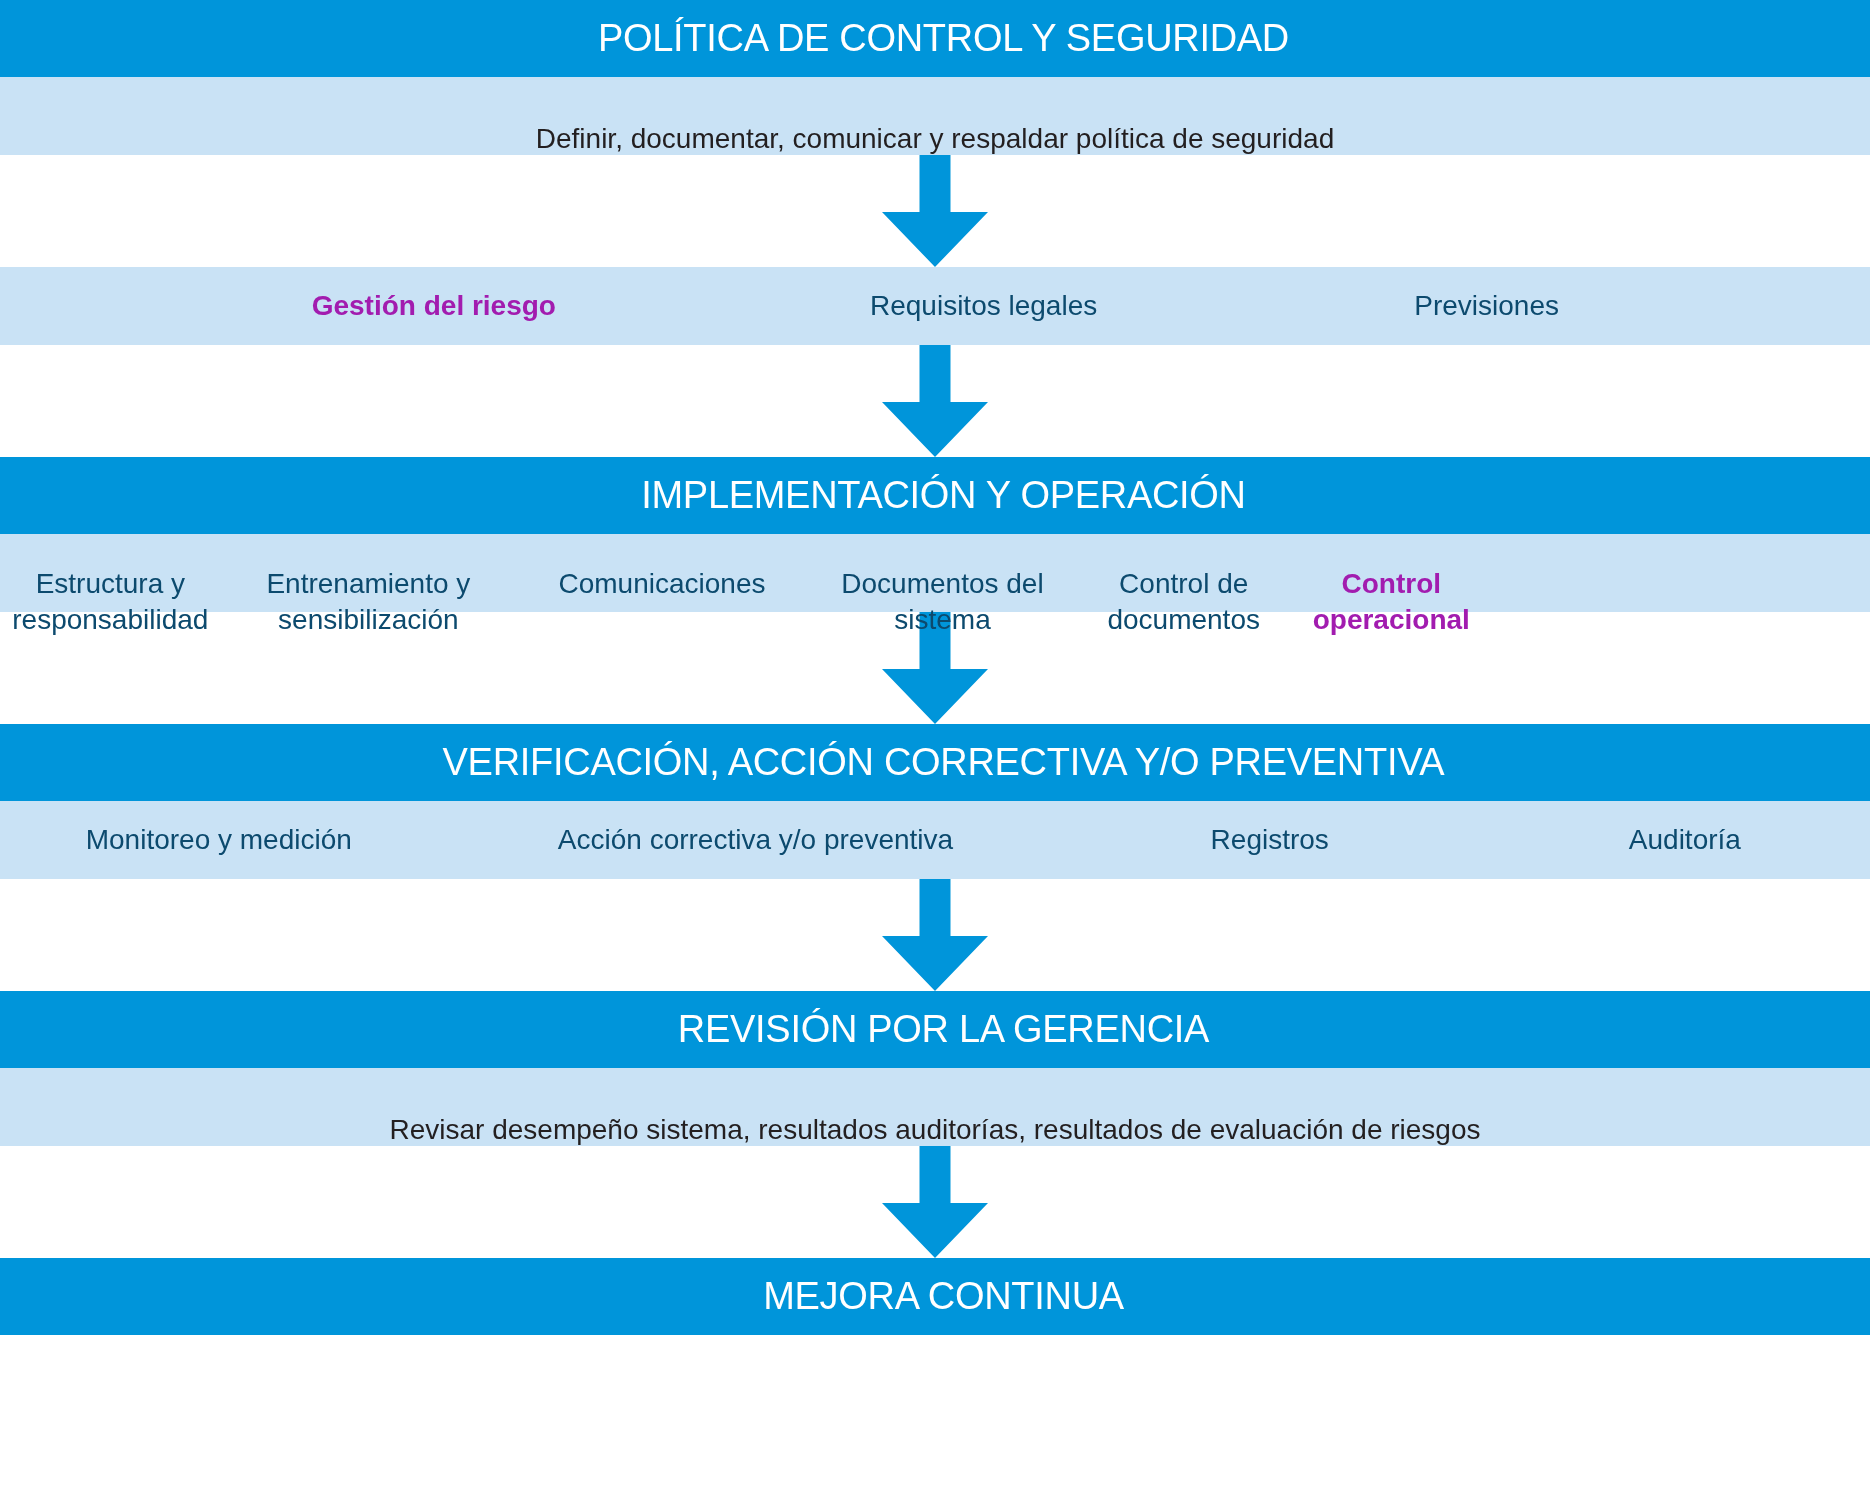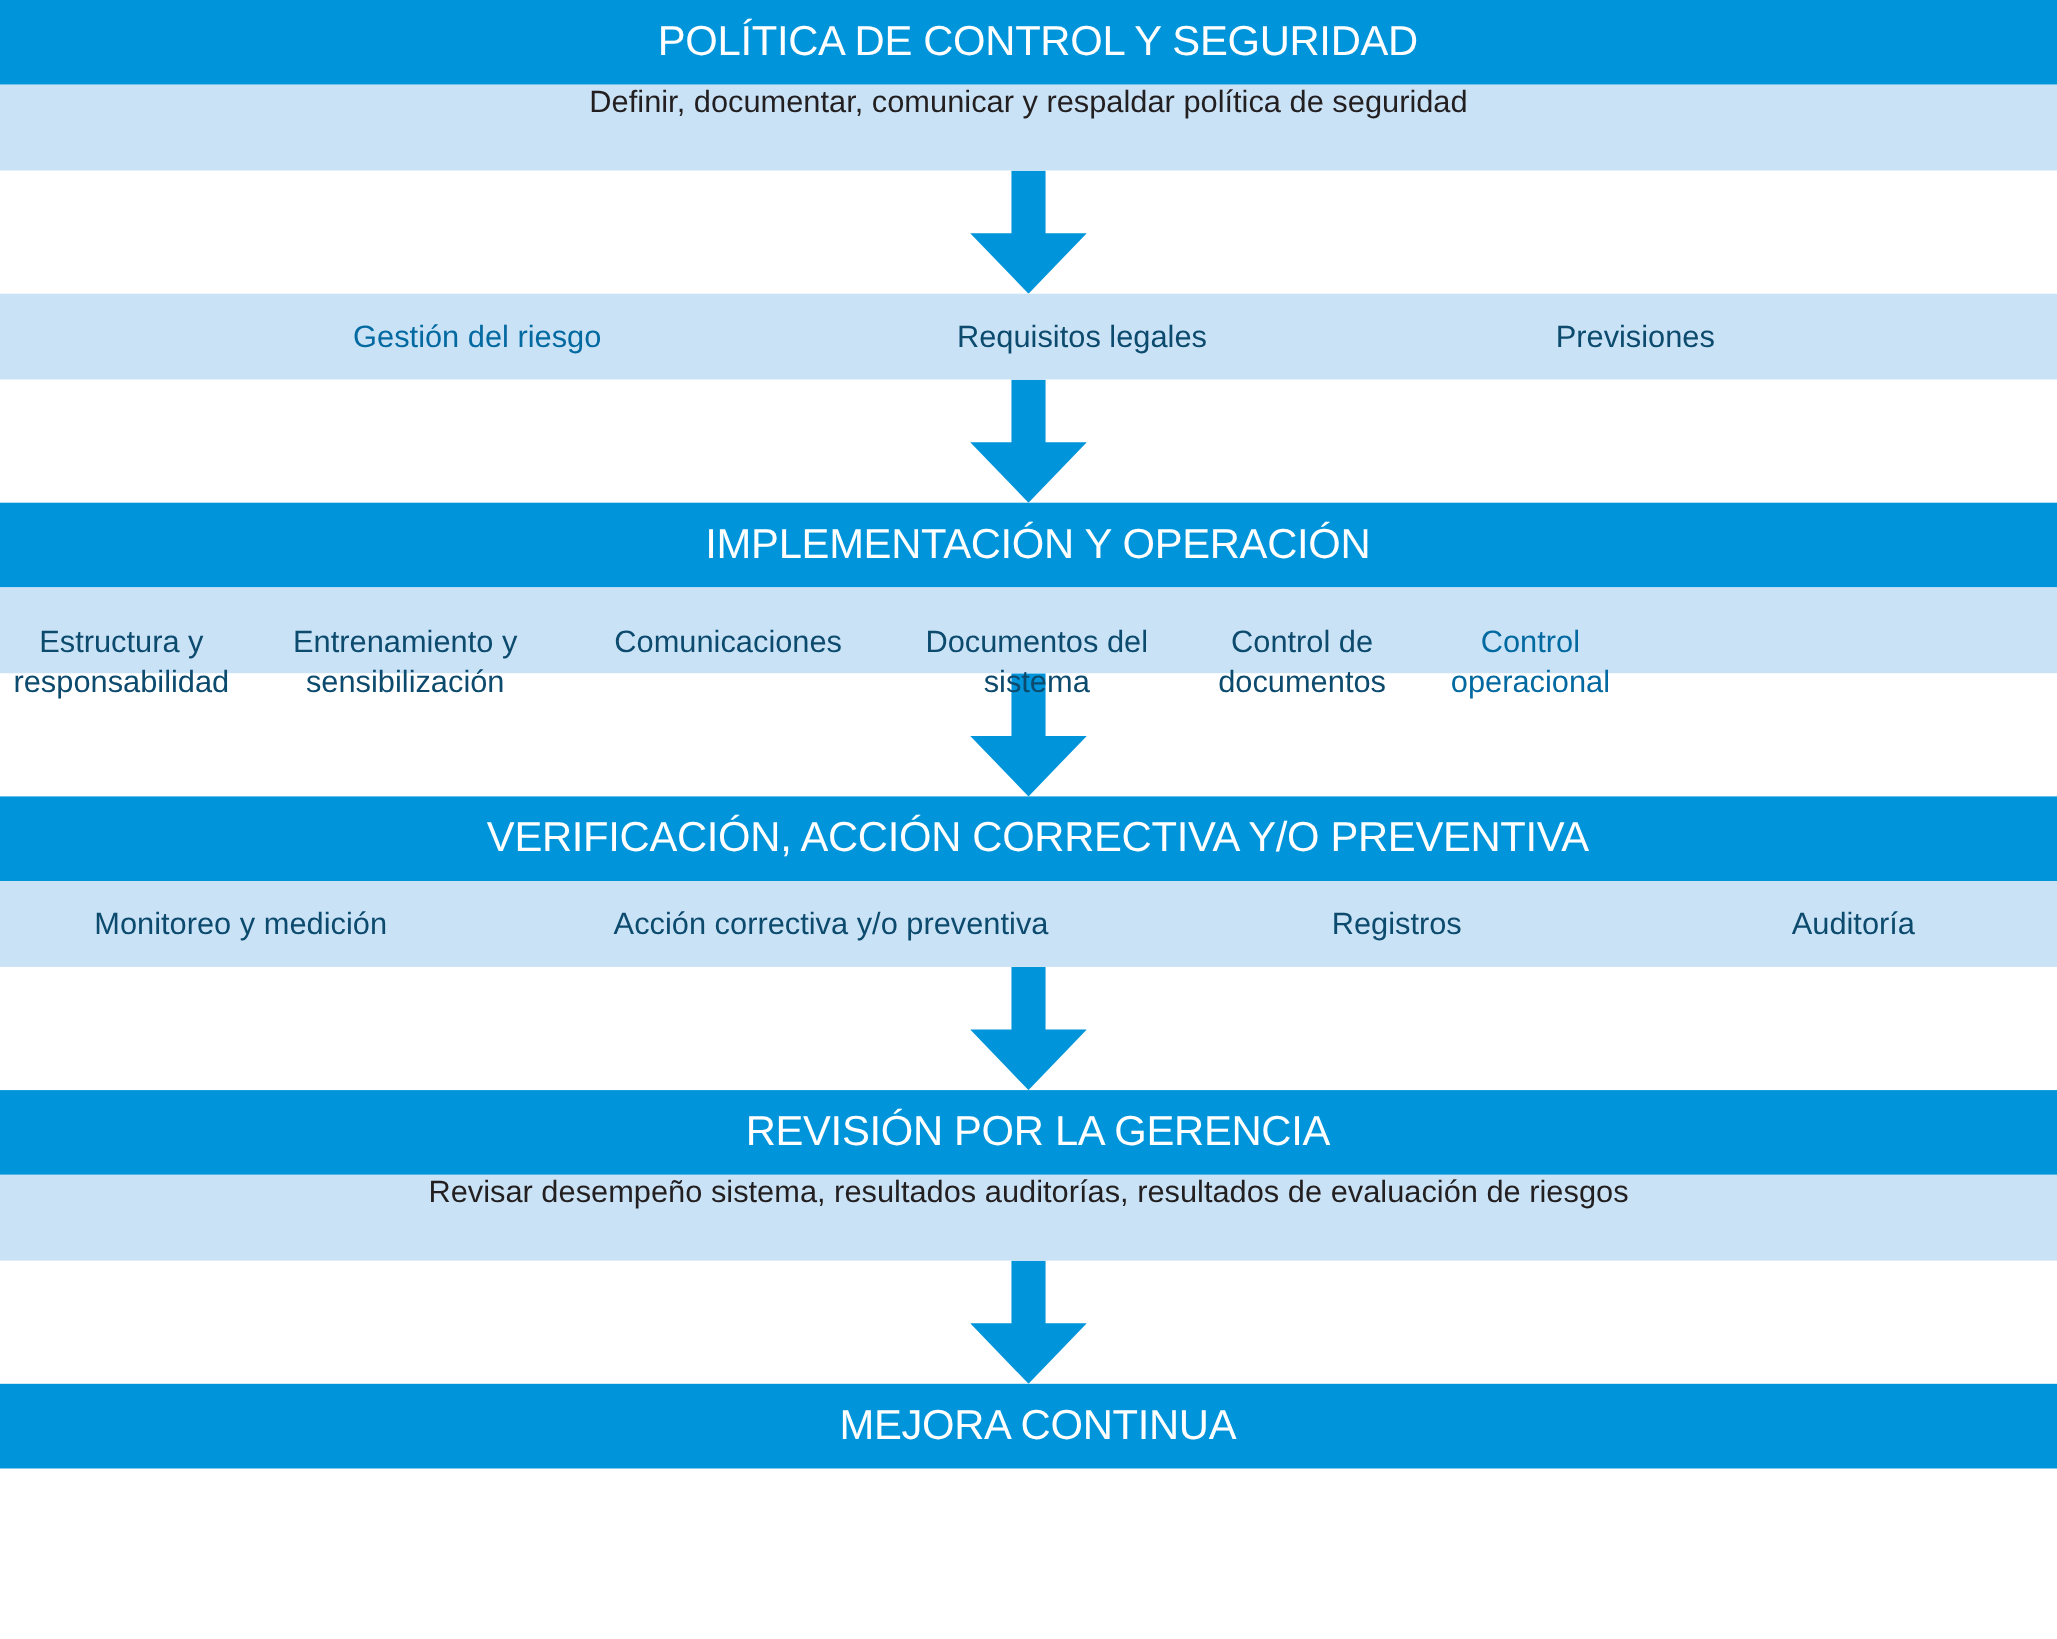--- a/index.html
+++ b/index.html
@@ -27,21 +27,21 @@
     white-space: nowrap;
   }
   .band.light {
     height: 78px;
     background: #C9E2F5;
     position: relative;
     color: #231F20;
   }
   .band.light.centered {
     display: flex;
-    align-items: flex-start;
+    align-items: flex-end;
     justify-content: center;
   }
   .body-text {
     font-size: 28px;
     color: #231F20;
     white-space: nowrap;
   }
   .item {
     position: absolute;
     top: 50%;
@@ -50,21 +50,21 @@
     line-height: 36px;
     color: #0c4a6e;
     text-align: center;
     white-space: pre-line;
   }
   .item.top {
     top: 4px;
     transform: translateX(-50%);
     margin-top: 28px;
   }
-  .hl { color: #0369a1; }
+  .hl { color: #a21caf; font-weight: bold; }
   .gap {
     height: 112px;
     display: flex;
     justify-content: center;
     align-items: flex-start;
   }
   .arrow { display: block; }
   .arrow polygon { fill: #0095DA; }
 </style>
 </head>

